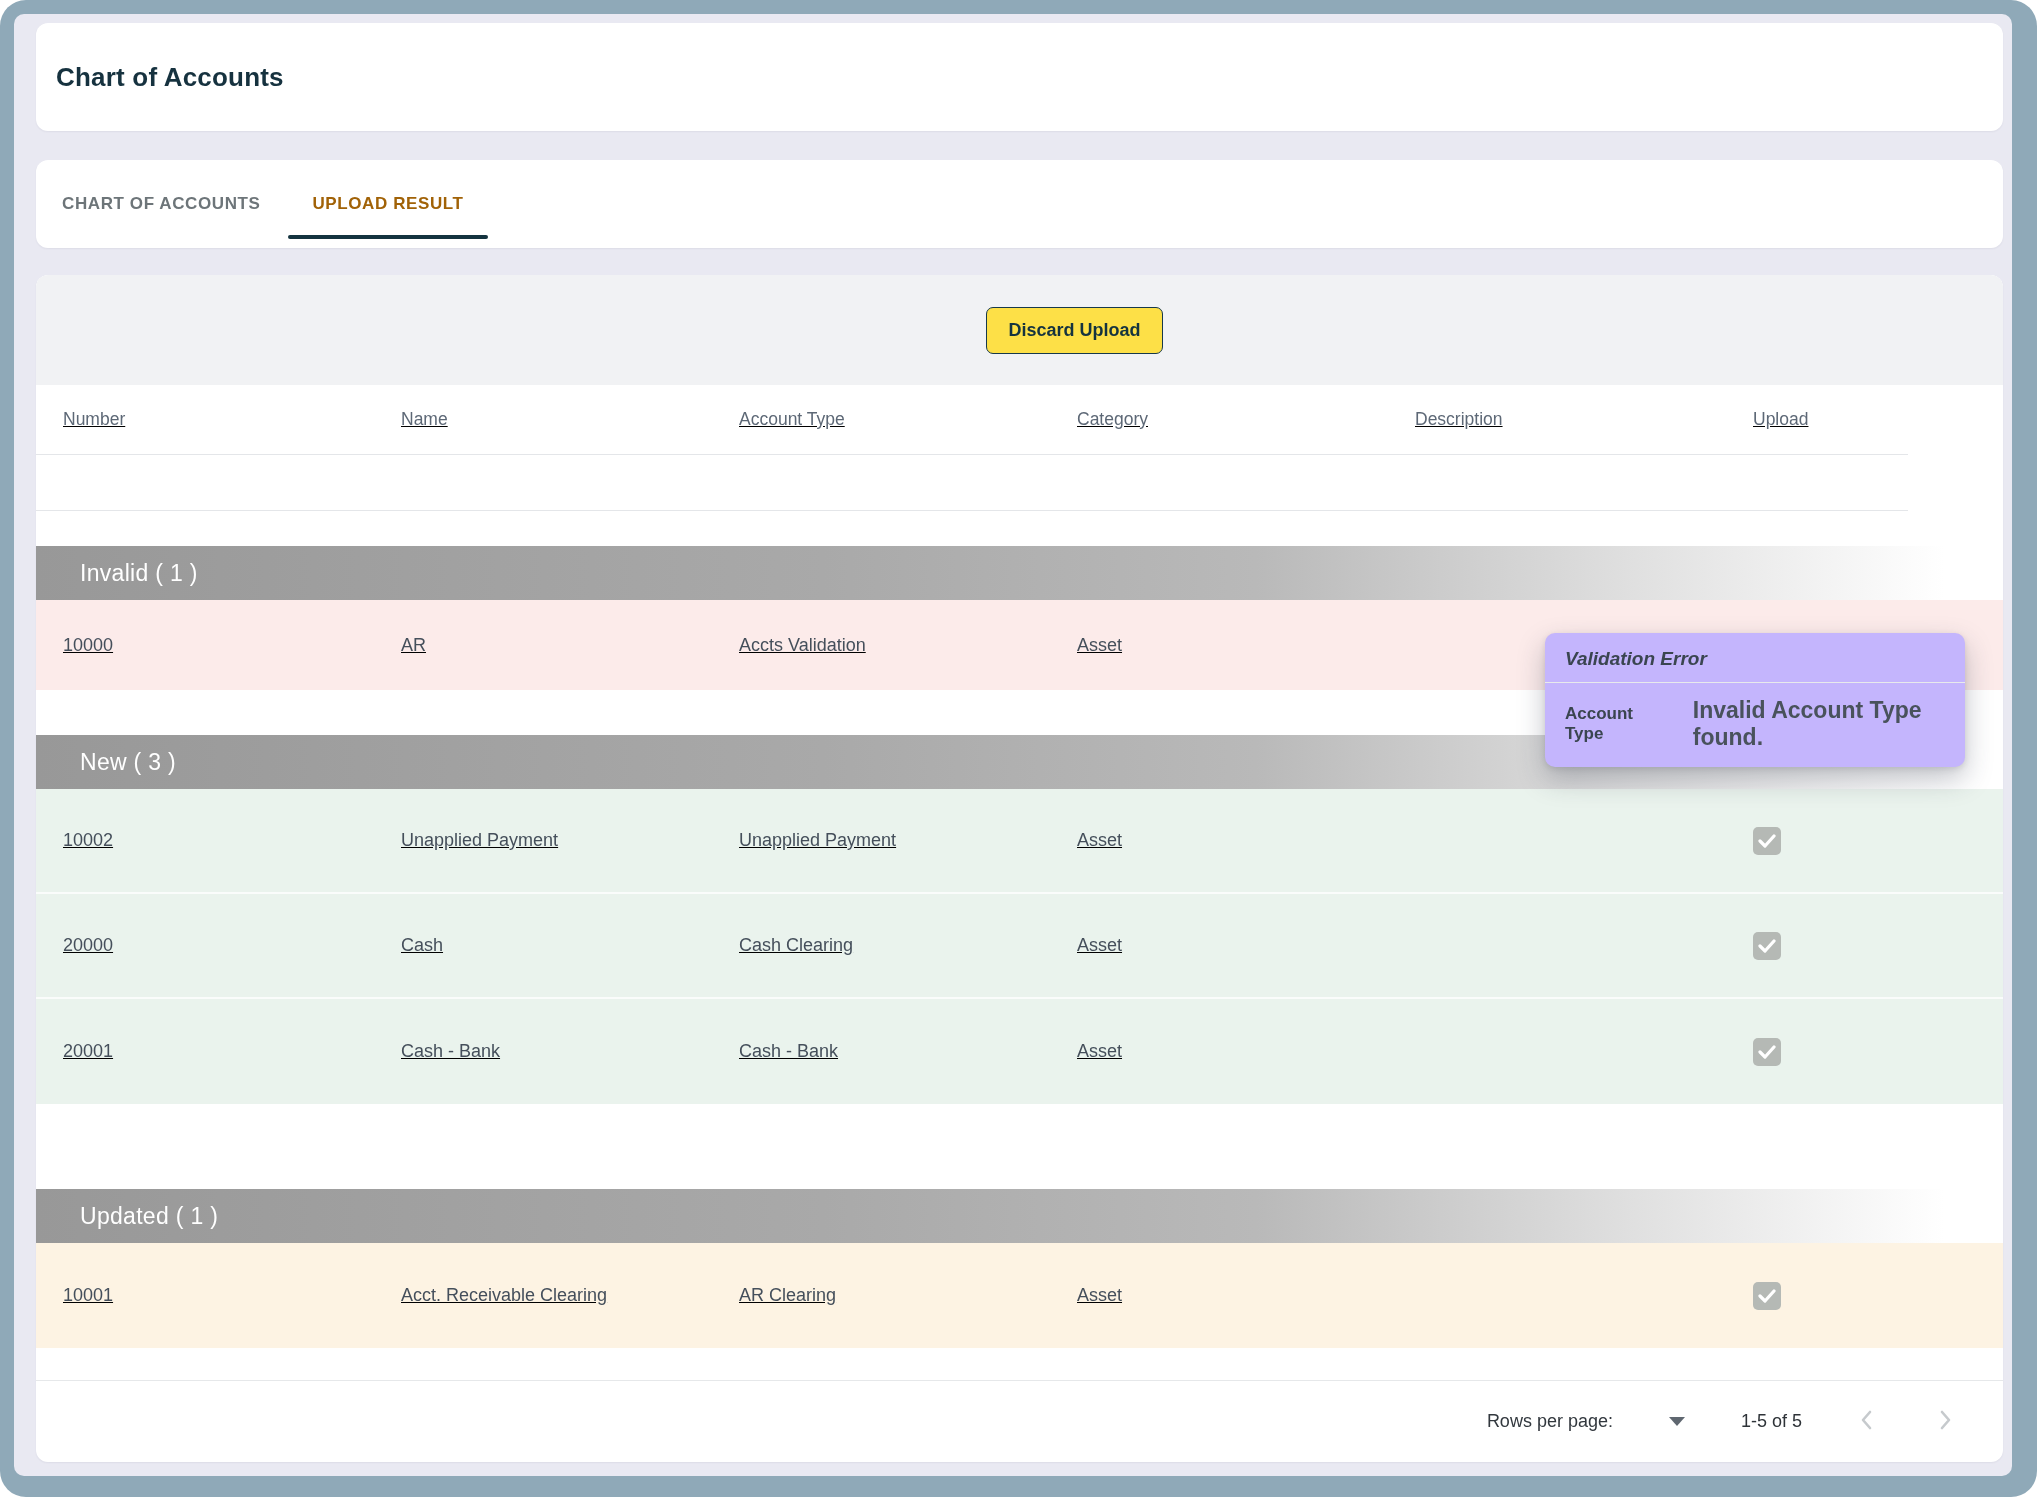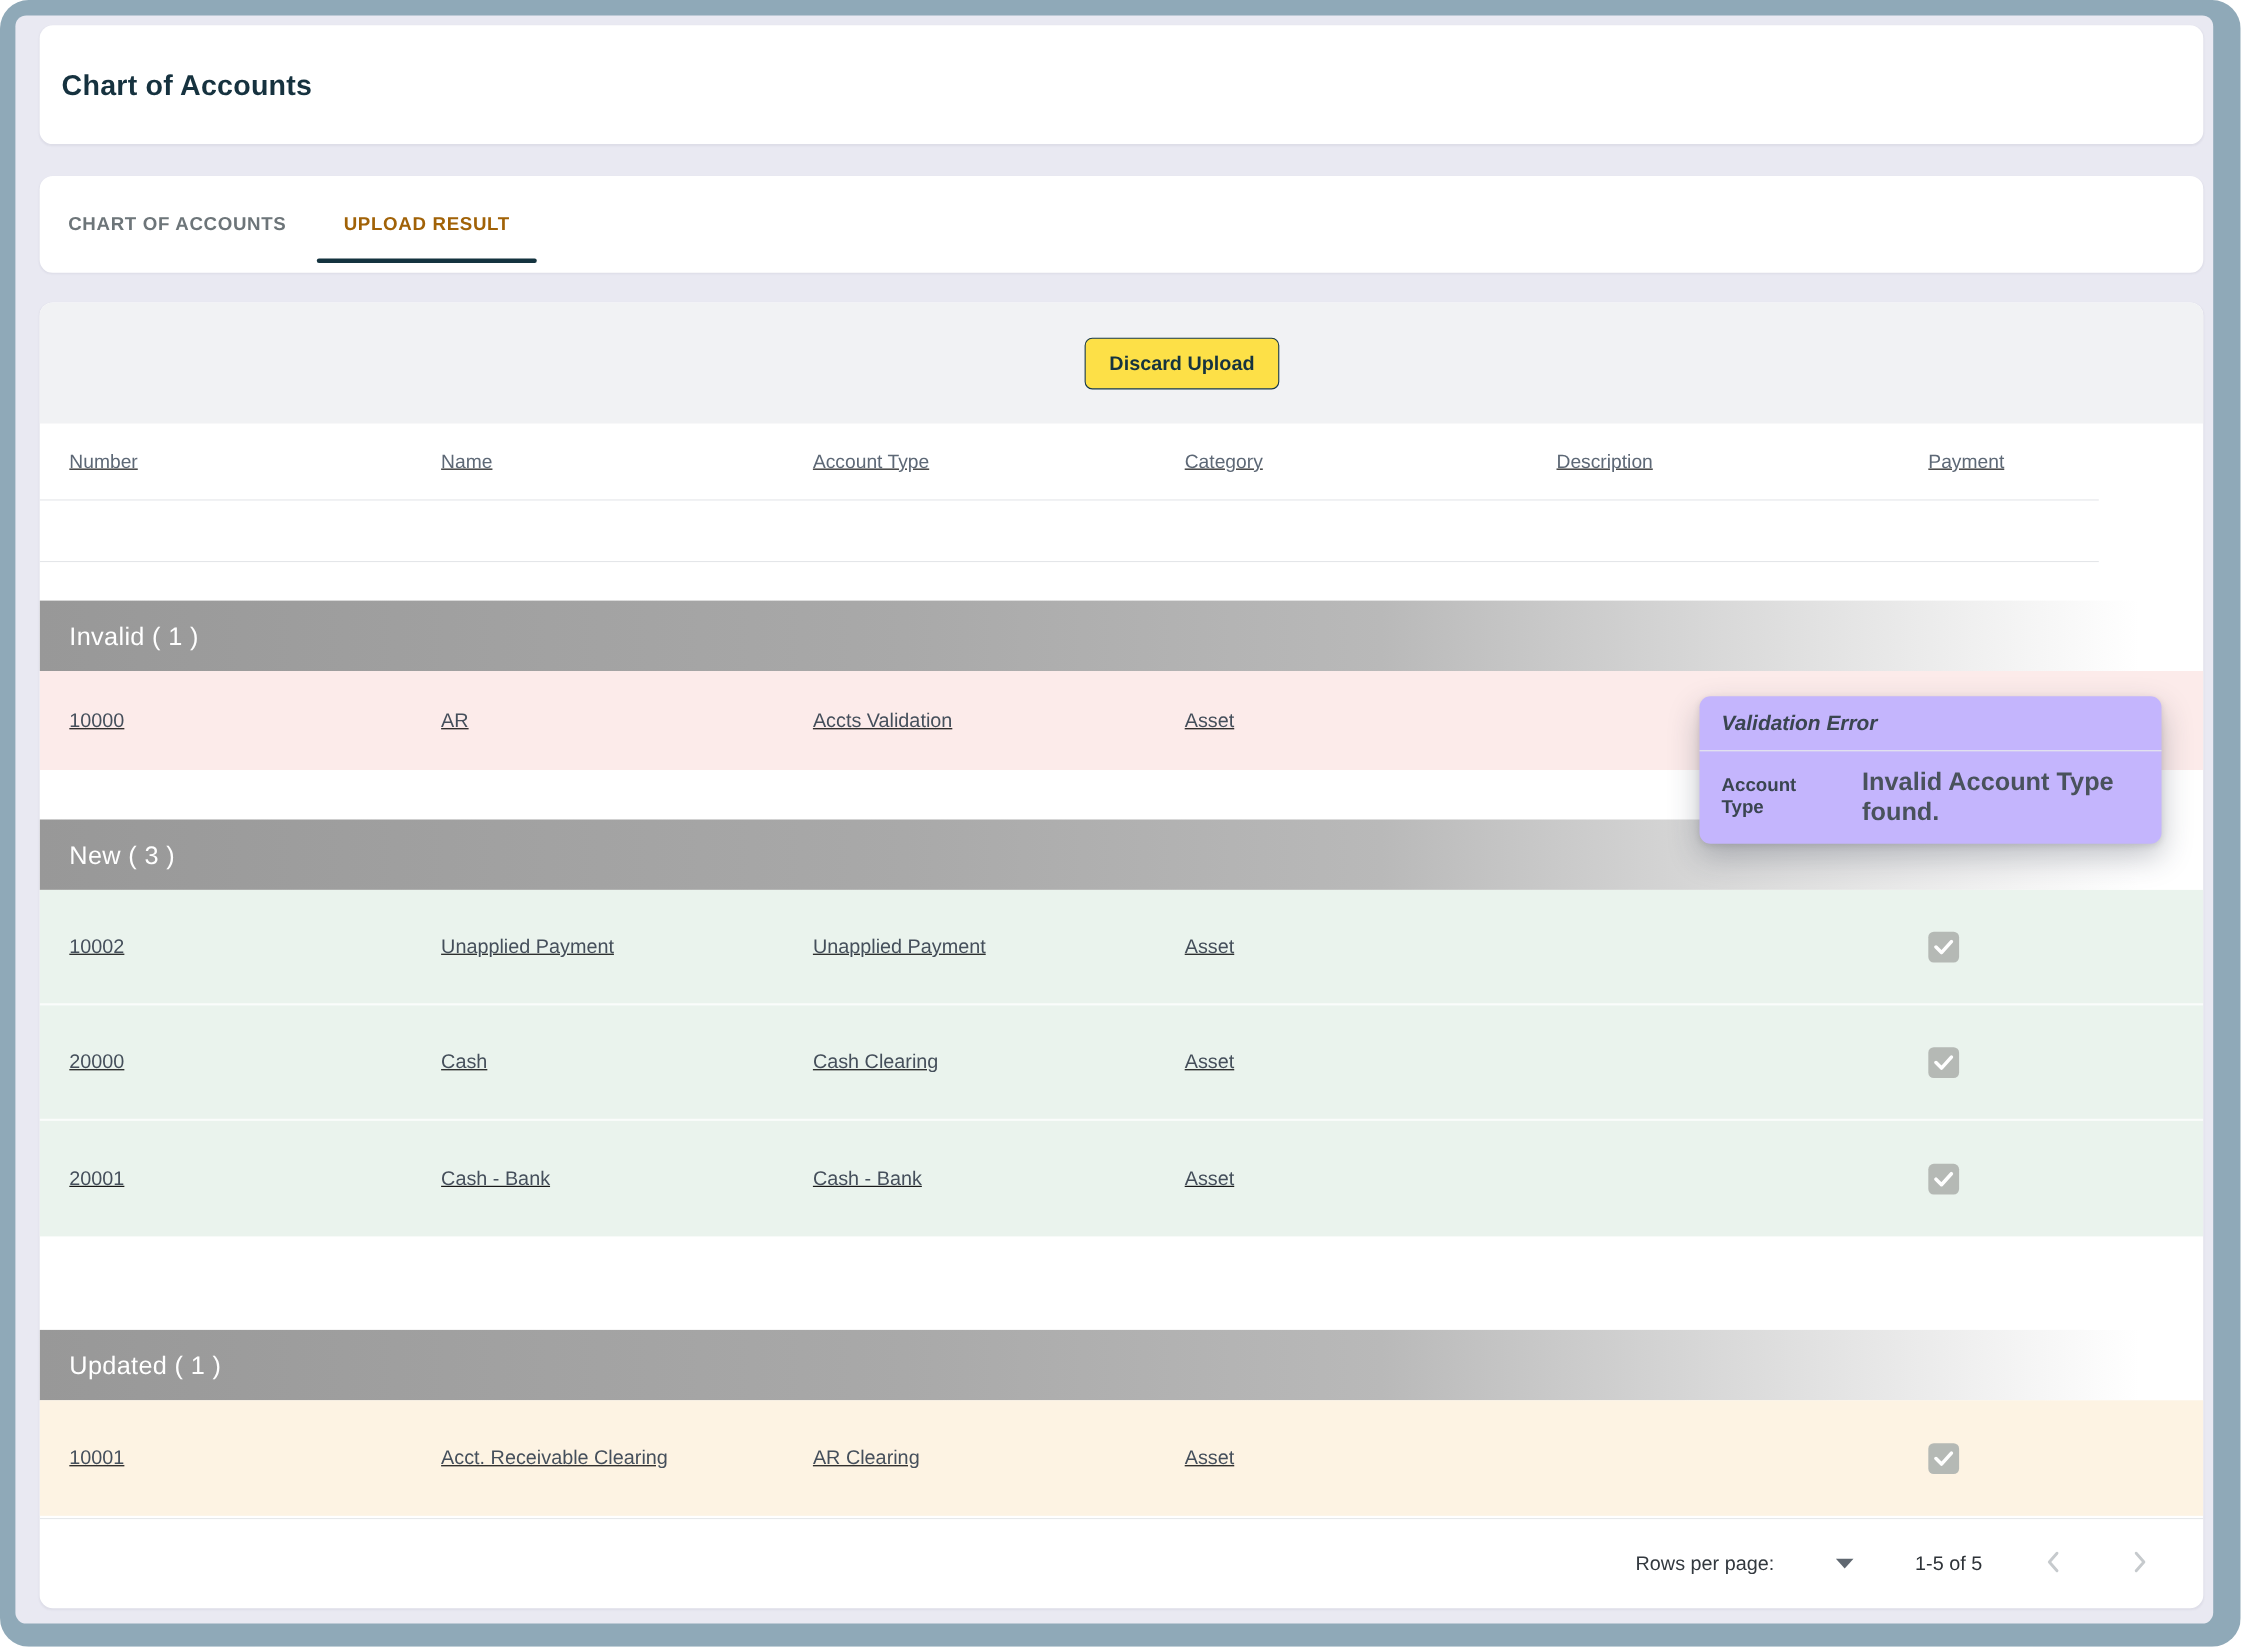--- a/index.html
+++ b/index.html
@@ -23,21 +23,21 @@
   .discard-btn{transform:translateX(55px);background:#fde047;border:1.5px solid #17394a;border-radius:7px;color:#15333f;font-size:18px;font-weight:700;padding:12px 21px;font-family:inherit;cursor:pointer;}
 
   .grid-row{display:grid;grid-template-columns:338px 338px 338px 338px 338px auto;padding-left:27px;align-items:center;box-sizing:border-box;text-decoration:underline;}
   .thead{height:70px;border-bottom:1px solid #e4e6e9;margin-right:95px;}
   .th{font-size:17.5px;font-weight:500;color:#5d6876;}
   .spacer-row{height:55px;border-bottom:1px solid #e4e6e9;margin-right:95px;}
   .gap-35{height:35px;}
   .gap-45{height:45px;}
   .gap-85{height:85px;}
 
-  .section-band{height:64px;display:flex;align-items:center;padding-left:27px;box-sizing:border-box;
+  .section-band{height:54px;display:flex;align-items:center;padding-left:44px;box-sizing:border-box;
     background:linear-gradient(90deg,#989898 0%,#a9a9a9 40%,#b9b9b9 62%,rgba(201,201,201,0.55) 82%,rgba(255,255,255,0) 97%);}
   .section-label{color:#ffffff;font-size:23px;font-weight:400;letter-spacing:0.3px;}
 
   .data-row{height:105px;}
   .data-row.pink{height:90px;}
   .data-row .cell{font-size:18px;color:#454f5b;}
   .divider-light{border-bottom:2px solid rgba(255,255,255,0.75);}
 
   .checkbox{width:28px;height:28px;border-radius:5px;background:#b5b9b5;display:flex;align-items:center;justify-content:center;}
   .checkbox svg{display:block;}
@@ -75,21 +75,21 @@
       <div class="toolbar">
         <button class="discard-btn">Discard Upload</button>
       </div>
 
       <div class="grid-row thead">
         <div class="th">Number</div>
         <div class="th">Name</div>
         <div class="th">Account Type</div>
         <div class="th">Category</div>
         <div class="th">Description</div>
-        <div class="th">Payment</div>
+        <div class="th">Upload</div>
       </div>
 
       <div class="spacer-row"></div>
       <div class="gap-35"></div>
 
       <div class="section-band">
         <span class="section-label">Invalid ( 1 )</span>
       </div>
       <div class="grid-row data-row pink" style="background: rgb(252, 235, 234);">
         <div class="cell">10000</div>

